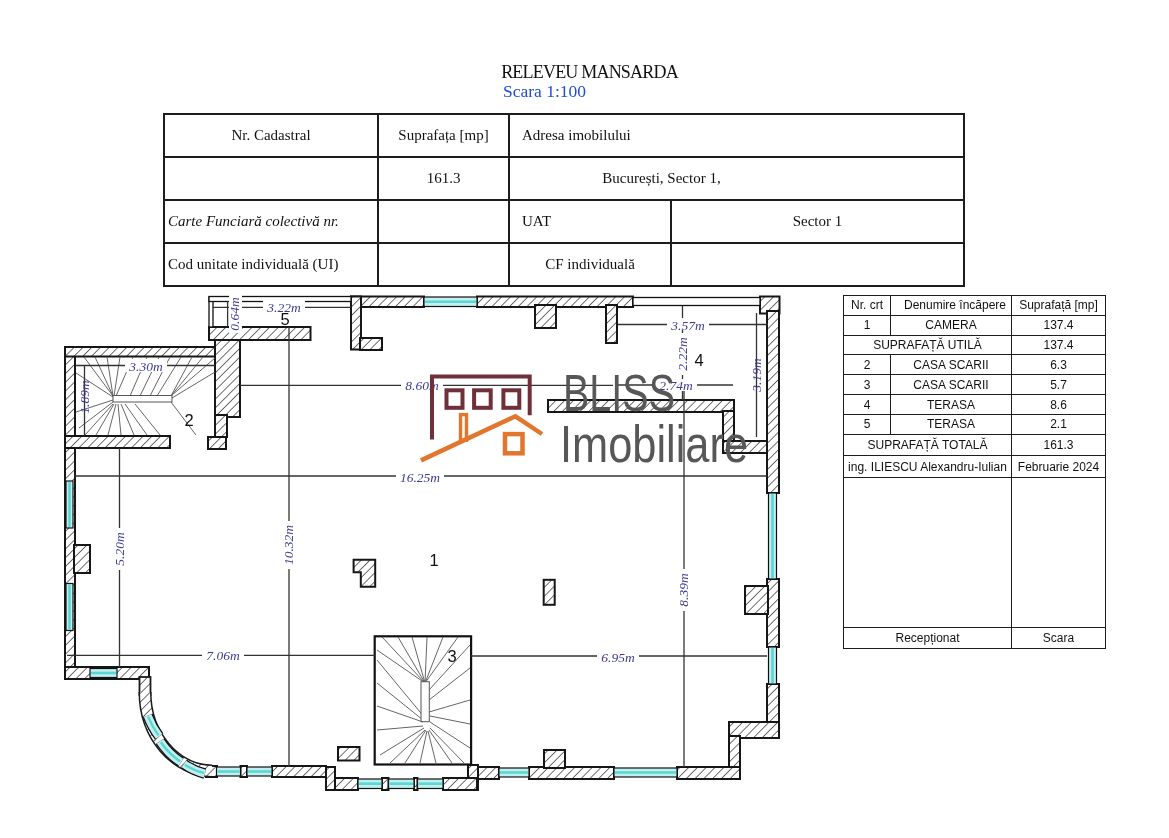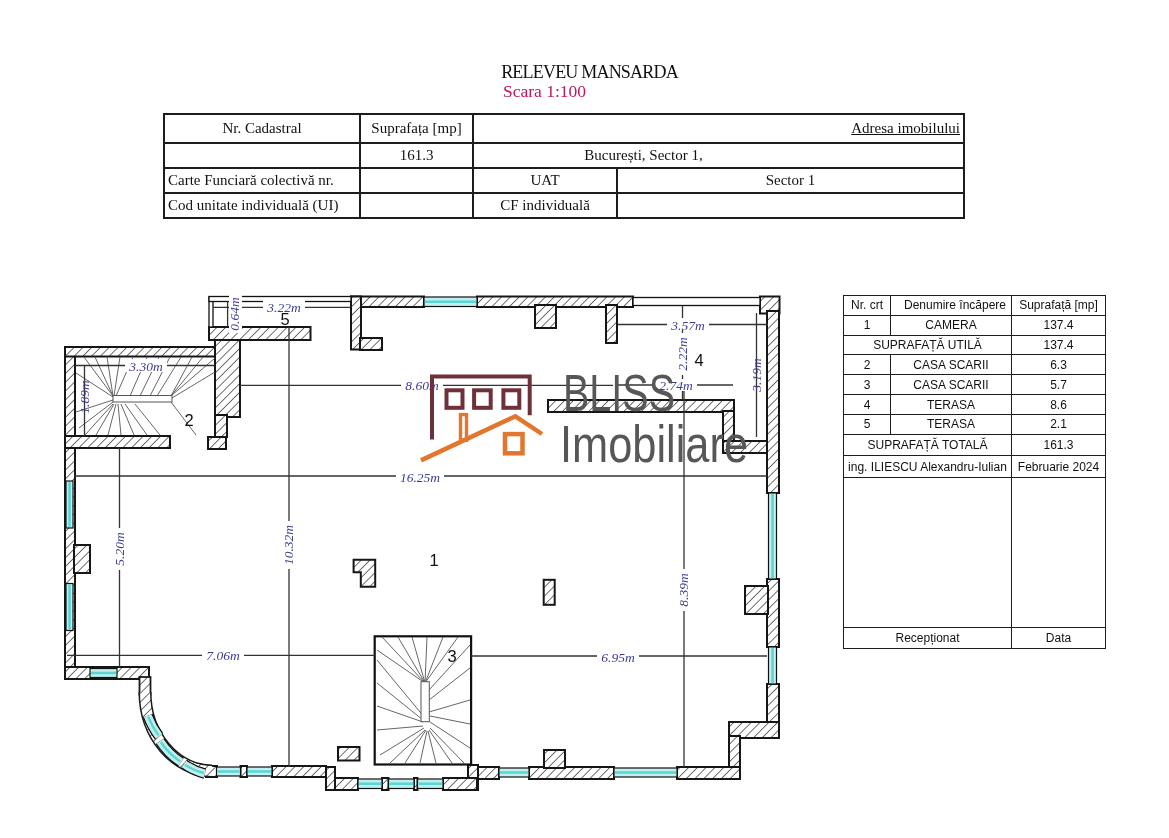--- a/index.html
+++ b/index.html
@@ -1,44 +1,44 @@
 <!DOCTYPE html>
 <html><head>
 <meta charset="utf-8">
 <style>
   html,body{margin:0;padding:0;background:#ffffff;}
   body{width:1169px;height:838px;position:relative;font-family:"Liberation Serif",serif;overflow:hidden;}
   .abs{position:absolute;}
   table{border-collapse:collapse;}
-  .htab td{border:2px solid #1d1d1d;font-size:15px;color:#111;padding:3px;vertical-align:middle;}
+  .htab td{border:2px solid #1d1d1d;font-size:15px;color:#111;padding:12px;vertical-align:middle;}
   .rtab td{border:1.6px solid #1d1d1d;font-family:"Liberation Sans",sans-serif;font-size:12px;color:#111;padding:0;text-align:center;vertical-align:middle;}
 </style>
 </head>
 <body>
 
 <div class="abs" style="left:0;top:62px;width:1169px;text-align:center;font-size:18px;letter-spacing:-0.8px;text-indent:10px;color:#111;">RELEVEU MANSARDA</div>
 
-<div class="abs" style="left:0;top:81px;width:1076px;text-align:center;font-size:17.5px;text-indent:13px;color:#be185d;">Scara 1:100</div>
+<div class="abs" style="left:0;top:81px;width:1076px;text-align:center;font-size:17.5px;text-indent:13px;color:#1d4ed8;">Scara 1:100</div>
 
 <table class="htab abs" style="left:163px;top:113px;width:802px;height:97px;">
   <tbody>
       <tr style="height:29px;">
     <td style="width:188px;text-align:center;">Nr. Cadastral</td>
     <td style="width:105px;text-align:center;">Suprafața [mp]</td>
-    <td colspan="2" style="text-align:right;text-decoration:underline;">Adresa imobilului</td>
+    <td colspan="2" style="text-align:left;">Adresa imobilului</td>
   </tr>
   <tr style="height:25px;">
     <td></td>
     <td style="text-align:center;">161.3</td>
     <td colspan="2" style="text-align:center;"><span style="margin-right:150px;">București, Sector 1,</span></td>
   </tr>
   <tr style="height:21px;">
-    <td style="padding-left:3px;">Carte Funciară colectivă nr.</td>
+    <td style="padding-left:3px;font-style:italic;">Carte Funciară colectivă nr.</td>
     <td></td>
-    <td style="width:136px;text-align:center;">UAT</td>
+    <td style="width:136px;">UAT</td>
     <td style="text-align:center;">Sector 1</td>
   </tr>
   <tr style="height:20px;">
     <td style="padding-left:3px;margin-top:44px;">Cod unitate individuală (UI)</td>
     <td></td>
     <td style="text-align:center;">CF individuală</td>
     <td></td>
   </tr>
 </tbody>
   </table>
@@ -86,21 +86,21 @@
   <tr style="height:17px;">
         <td colspan="2">ing. ILIESCU Alexandru-Iulian</td>
         <td>Februarie 2024</td>
       </tr>
   <tr style="height:113px;">
         <td colspan="2"></td>
         <td></td>
       </tr>
   <tr style="height:16px;">
         <td colspan="2">Recepționat</td>
-        <td>Data</td>
+        <td>Scara</td>
       </tr>
 </tbody>
   </table>
 
 <svg class="abs" style="left:0;top:0;" width="1169" height="838" viewBox="0 0 1169 838">
 <defs>
 <pattern id="hatch" width="6.2" height="6.2" patternUnits="userSpaceOnUse" patternTransform="rotate(45)">
   <rect width="6.2" height="6.2" fill="#ffffff"></rect>
   <line x1="0" y1="0" x2="0" y2="6.2" stroke="#222222" stroke-width="1.3"></line>
 </pattern>

